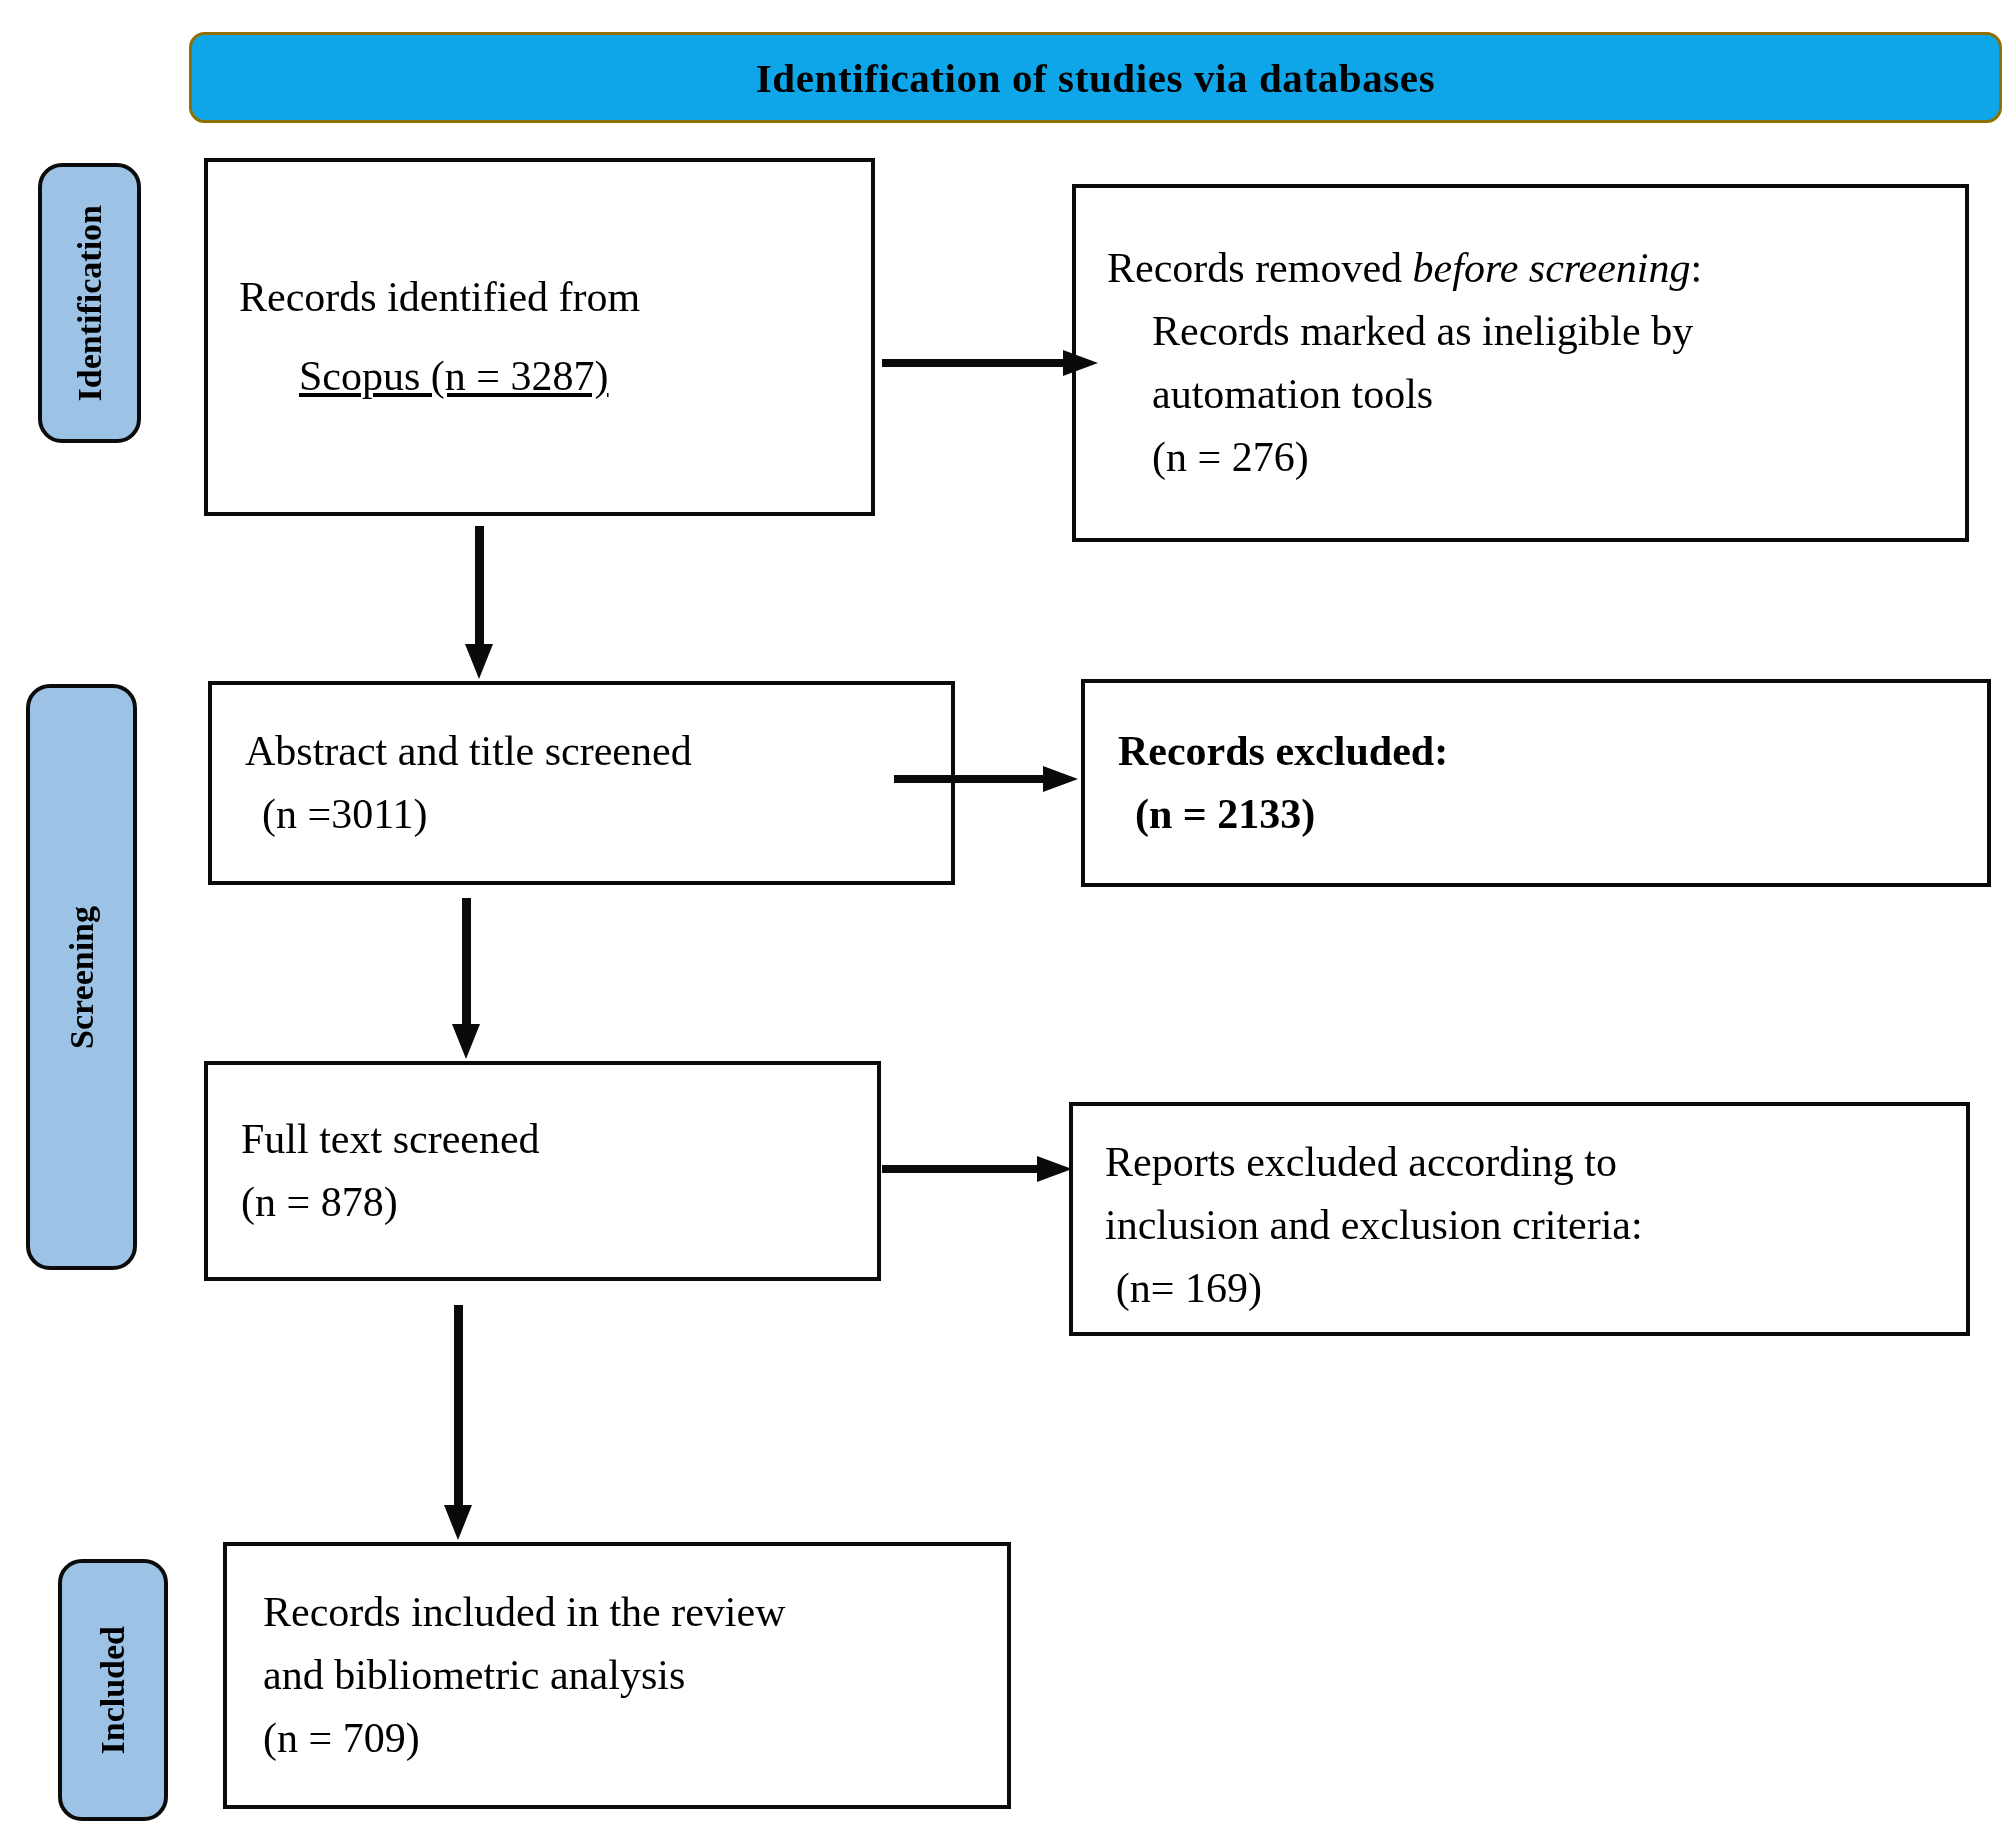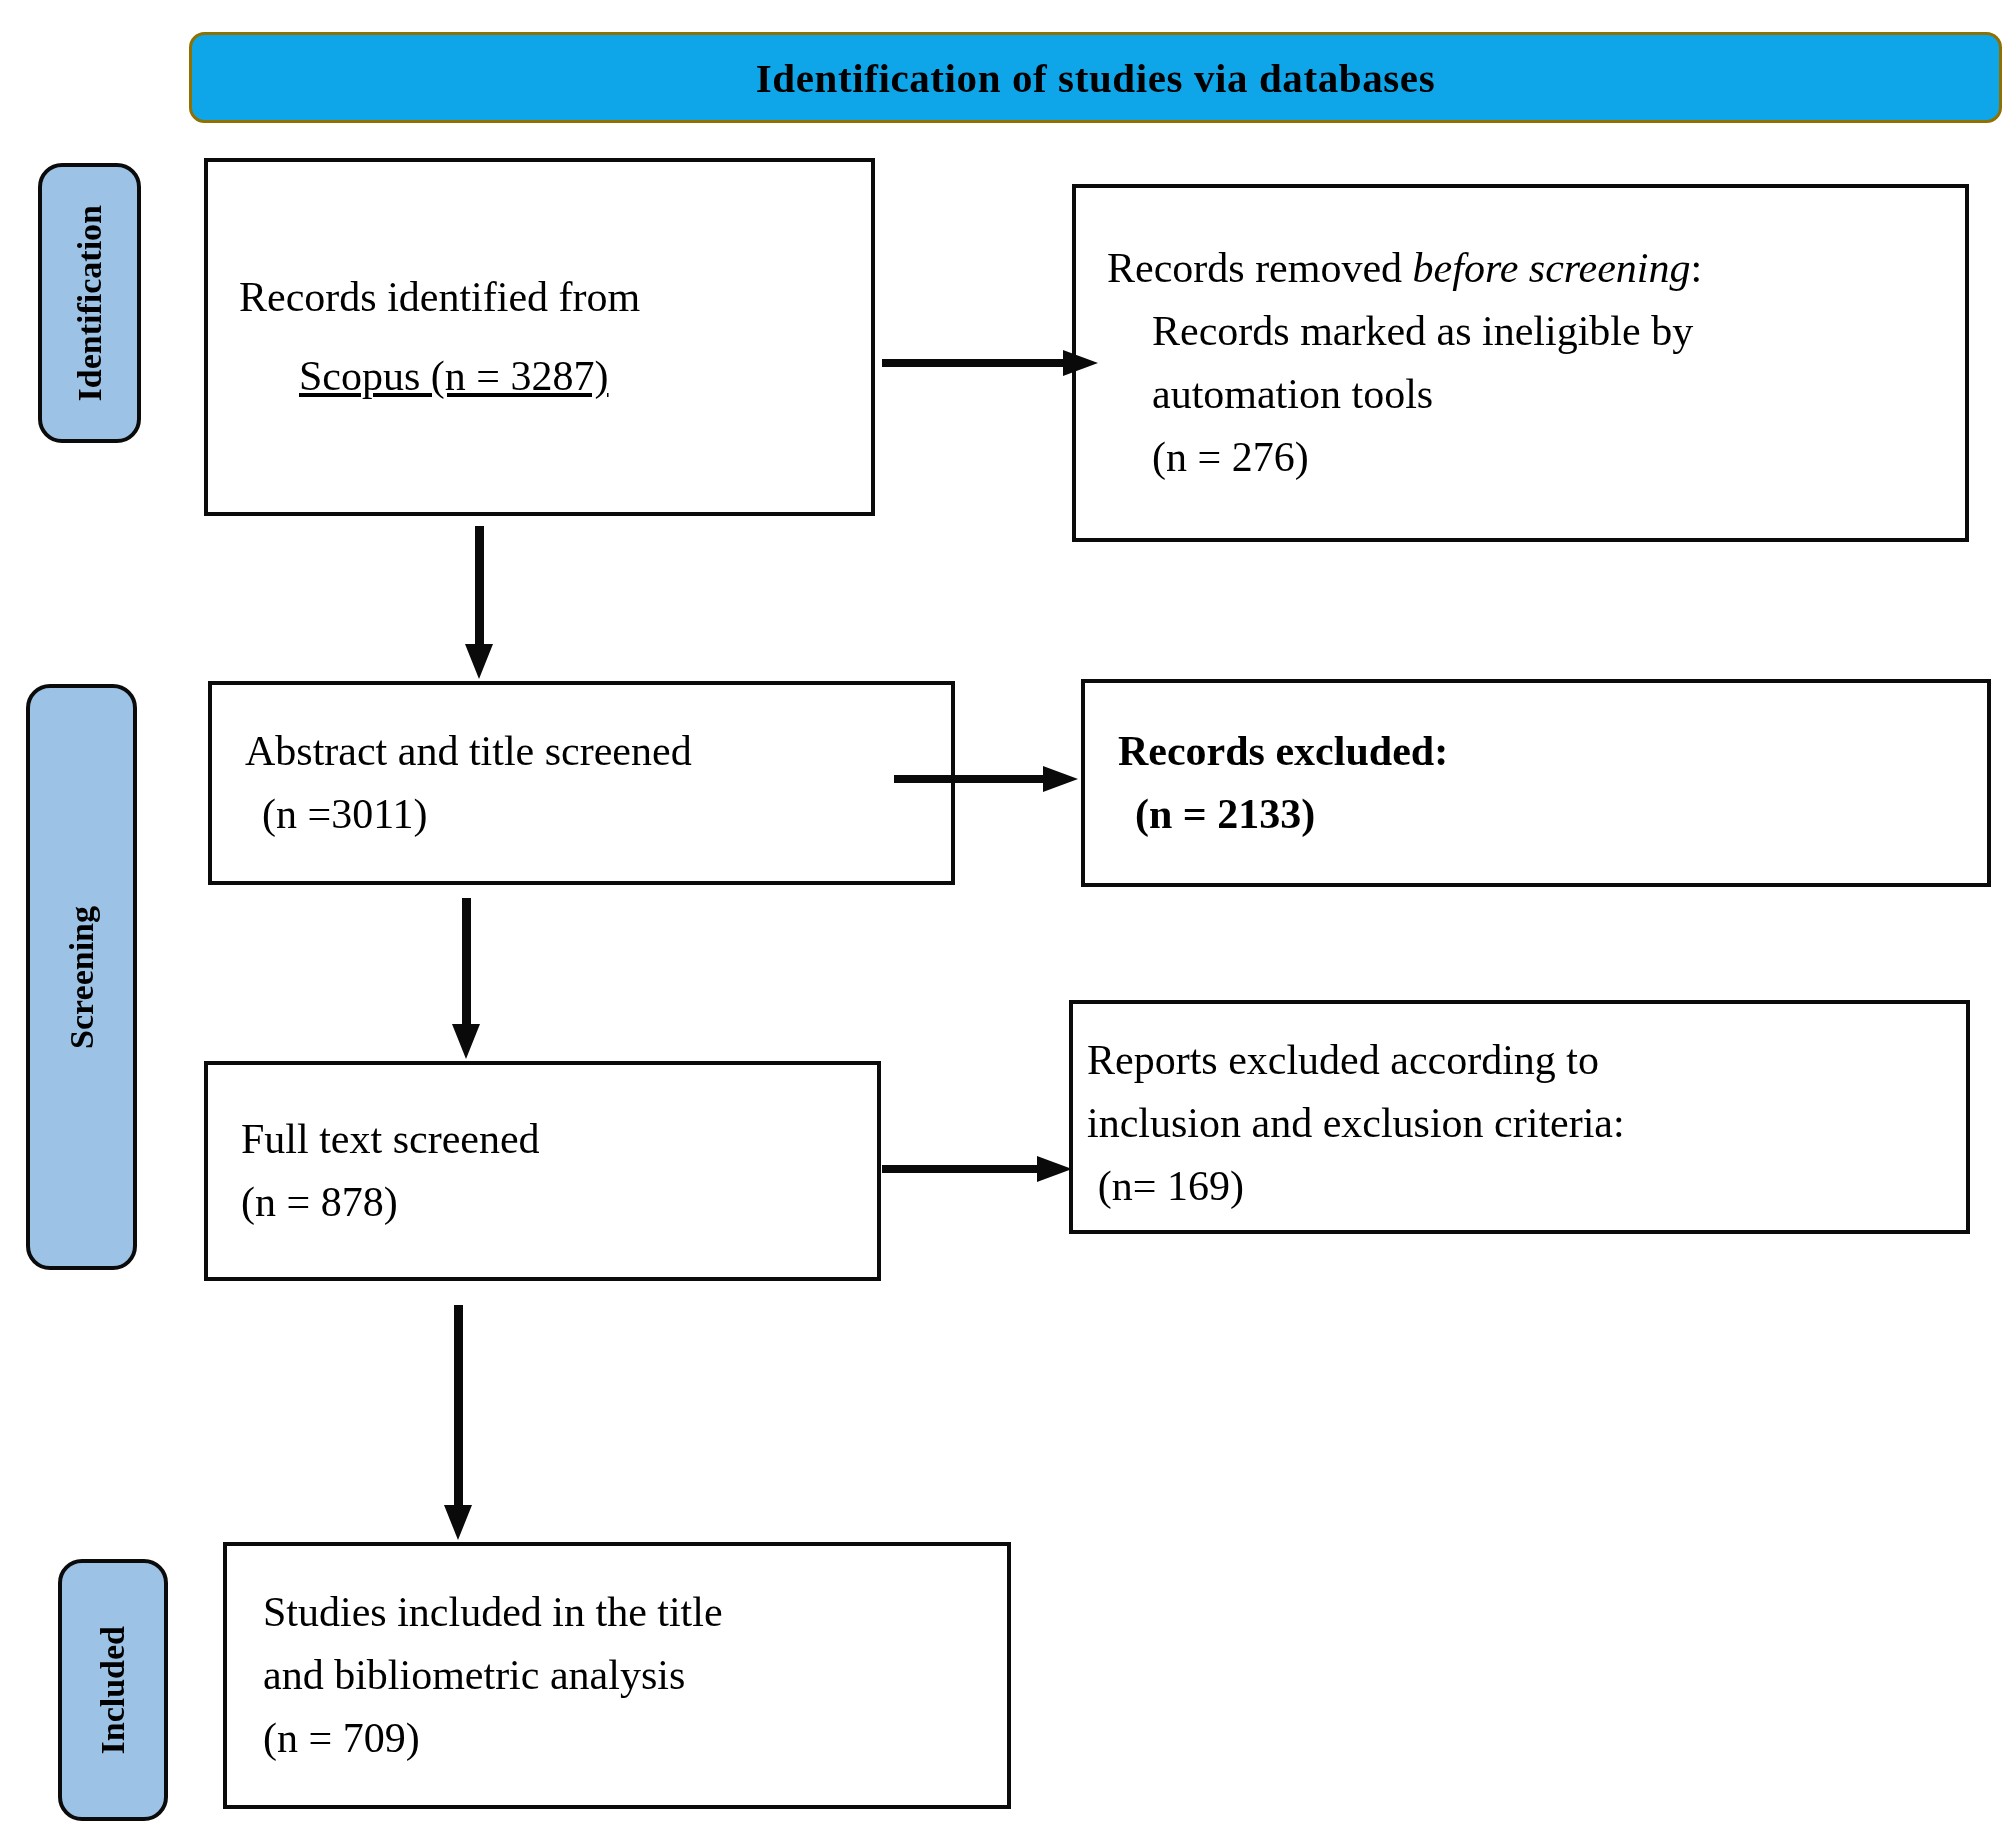--- a/index.html
+++ b/index.html
@@ -85,28 +85,28 @@
   <div class="fbox" style="left:1081px; top:679px; width:910px; height:208px; padding-left:33px;font-weight:bold;">
     <div class="ln">Records excluded:</div>
     <div class="ln" style="padding-left:17px;">(n = 2133)</div>
   </div>
 
   <div class="fbox" style="left:204px; top:1061px; width:677px; height:220px; padding-left:33px;">
     <div class="ln">Full text screened</div>
     <div class="ln">(n = 878)</div>
   </div>
 
-  <div class="fbox" style="left:1069px; top:1000px; width:901px; height:234px; padding-left:14px; padding-top:12px;">
+  <div class="fbox" style="left:1069px; top:1102px; width:901px; height:234px; padding-left:32px; padding-top:12px;">
     <div class="ln">Reports excluded according to</div>
     <div class="ln">inclusion and exclusion criteria:</div>
     <div class="ln" style="padding-left:10.8px;">(n= 169)</div>
   </div>
 
   <div class="fbox" style="left:223px; top:1542px; width:788px; height:267px; padding-left:36px;">
-    <div class="ln">Studies included in the title</div>
+    <div class="ln">Records included in the review</div>
     <div class="ln">and bibliometric analysis</div>
     <div class="ln">(n = 709)</div>
   </div>
 
   <div class="harrow" style="left:882px; top:350px; width:216px;">
     <div class="shaft"></div>
     <div class="head"></div>
   </div>
   <div class="harrow" style="left:894px; top:766px; width:184px;">
     <div class="shaft"></div>

